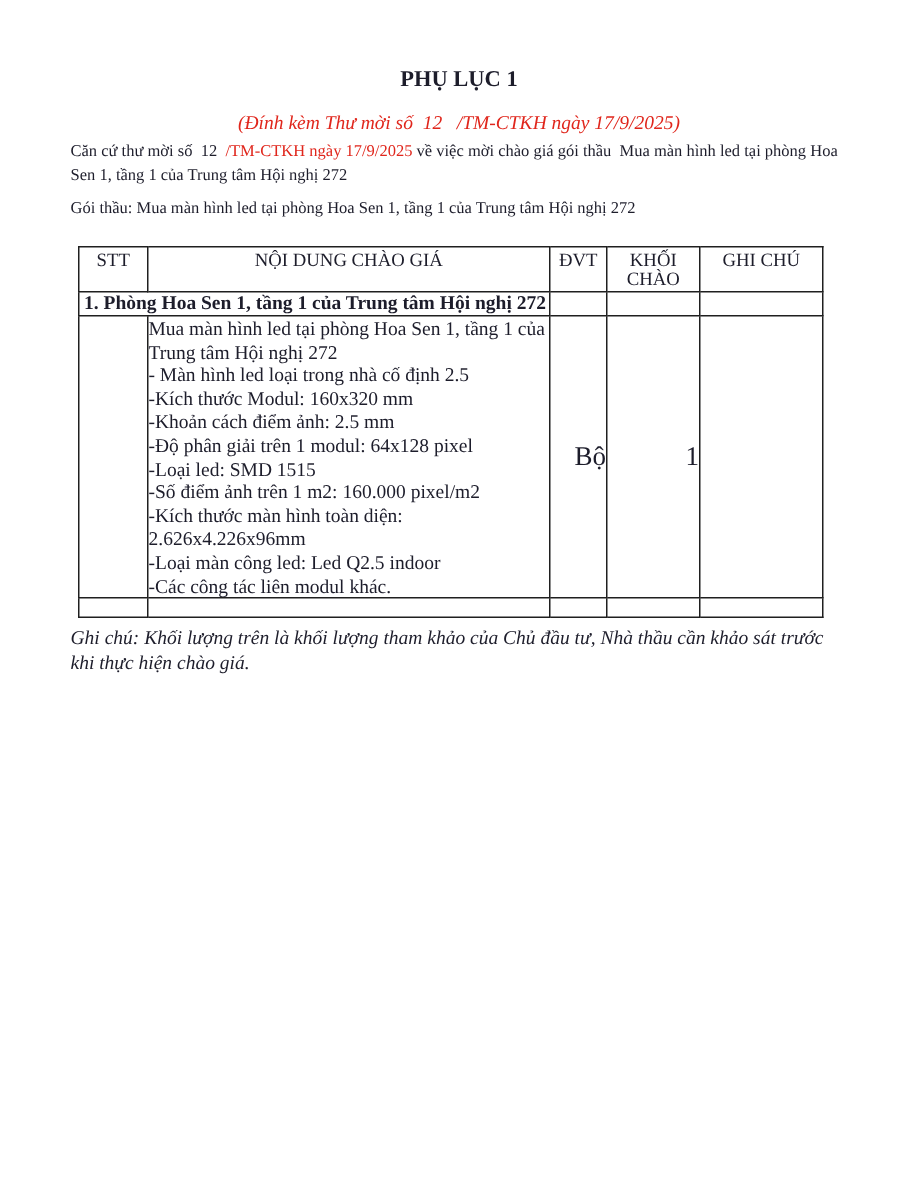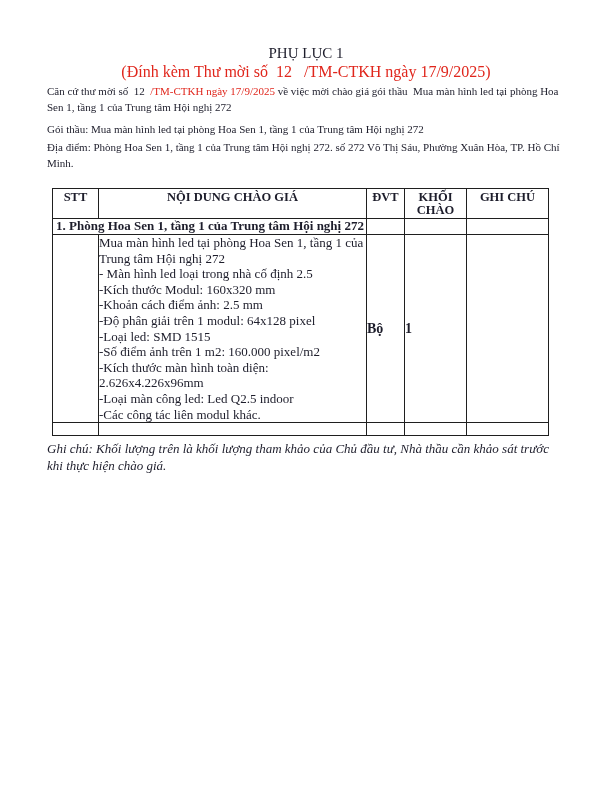--- a/index.html
+++ b/index.html
@@ -3,74 +3,73 @@
 <meta charset="utf-8">
 <style>
   * { box-sizing: border-box; }
   html, body { margin: 0; padding: 0; background: #ffffff; }
   .page {
     width: 612px; height: 792px; background: #ffffff; overflow: hidden;
     font-family: "Liberation Serif", "DejaVu Serif", serif;
     color: #1d1d2b; position: relative;
     padding: 44px 47px 0 47px;
   }
-  .title { text-align: center; font-weight: normal; font-size: 15px; line-height: 18px; }
+  .title { text-align: center; font-weight: bold; font-size: 15px; line-height: 18px; }
   .subtitle {
-    text-align: center; font-size: 16px; line-height: 16px;
-    color: #e0261c; margin-top: 2px; white-space: pre-wrap;
+    text-align: center; font-style: italic; font-size: 13px; line-height: 16px;
+    color: #e0261c; margin-top: 12px; white-space: pre-wrap;
   }
   .para { font-size: 11px; line-height: 16px; }
   .intro { margin-top: 3px; }
   .intro span { white-space: pre-wrap; }
   .red { color: #e0261c; }
   .pkg { margin-top: 6px; }
   .loc { margin-top: 2px; }
 
   table.offer {
     border-collapse: collapse; table-layout: fixed;
     margin: 17px 0 0 5px; width: 496px;
   }
   table.offer th, table.offer td {
     border: 1.5px solid #1f1f1f; padding: 0; overflow: hidden;
   }
   table.offer th {
-    font-size: 12.5px; font-weight: bold; text-align: center;
+    font-size: 12.5px; font-weight: normal; text-align: center;
     vertical-align: top; line-height: 13px; padding: 2px 1px 1px;
     height: 28px;
   }
   tr.section-row td {
     font-weight: bold; font-size: 13px; line-height: 14px;
     padding: 0 0 1px 3px; height: 16px; vertical-align: middle;
   }
   td.desc-cell {
     font-size: 13px; line-height: 15.6px; vertical-align: top;
     padding: 2px 4px 4px 5px;
     margin-left: 40px;
   }
-  td.center-cell { text-align: left; vertical-align: middle; font-size: 14px; font-weight: bold; }
+  td.center-cell { text-align: right; vertical-align: middle; font-size: 18px; }
   tr.empty-row td { height: 13px; }
 
   .note {
     margin-top: 5px; font-style: italic; font-size: 13px; line-height: 16.5px;
   }
 </style>
 </head>
 <body>
 
 <div class="page">
 
   <div class="title">PHỤ LỤC 1</div>
 
   <div class="subtitle">(Đính kèm Thư mời số  12   /TM-CTKH ngày 17/9/2025)</div>
 
   <div class="para intro"><span>Căn cứ thư mời số  12  </span><span class="red">/TM-CTKH ngày 17/9/2025</span><span> về việc mời chào giá gói thầu  Mua màn hình led tại phòng Hoa Sen 1, tầng 1 của Trung tâm Hội nghị 272</span></div>
 
   <div class="para pkg">Gói thầu: Mua màn hình led tại phòng Hoa Sen 1, tầng 1 của Trung tâm Hội nghị 272</div>
 
-  <div class="para loc">Địa điểm: Phòng Hoa Sen 1, tầng 1 của Trung tâm Hội nghị 272. số 272 Võ Thị Sáu, Phường Xuân Hòa, TP. Hồ Chí Minh.</div>
 
   <table class="offer">
     <colgroup>
       <col style="width:46px">
       <col style="width:268px">
       <col style="width:38px">
       <col style="width:62px">
       <col style="width:82px">
     </colgroup>
     <tbody>

